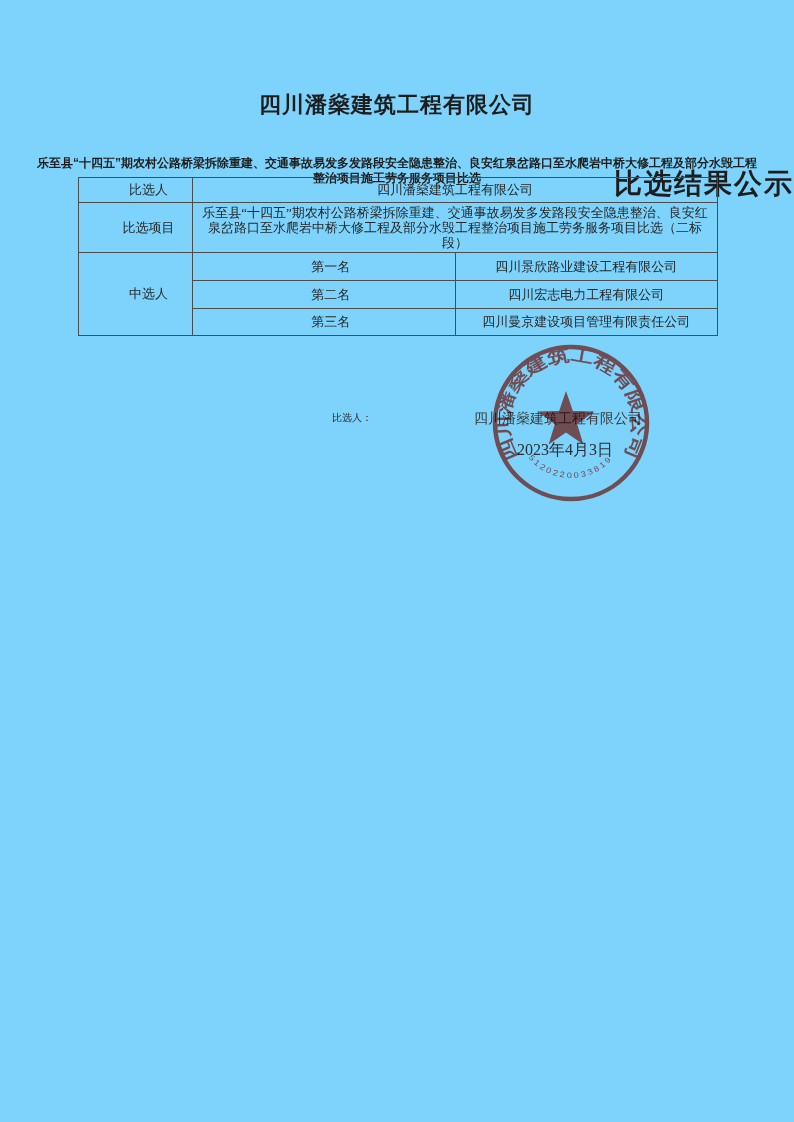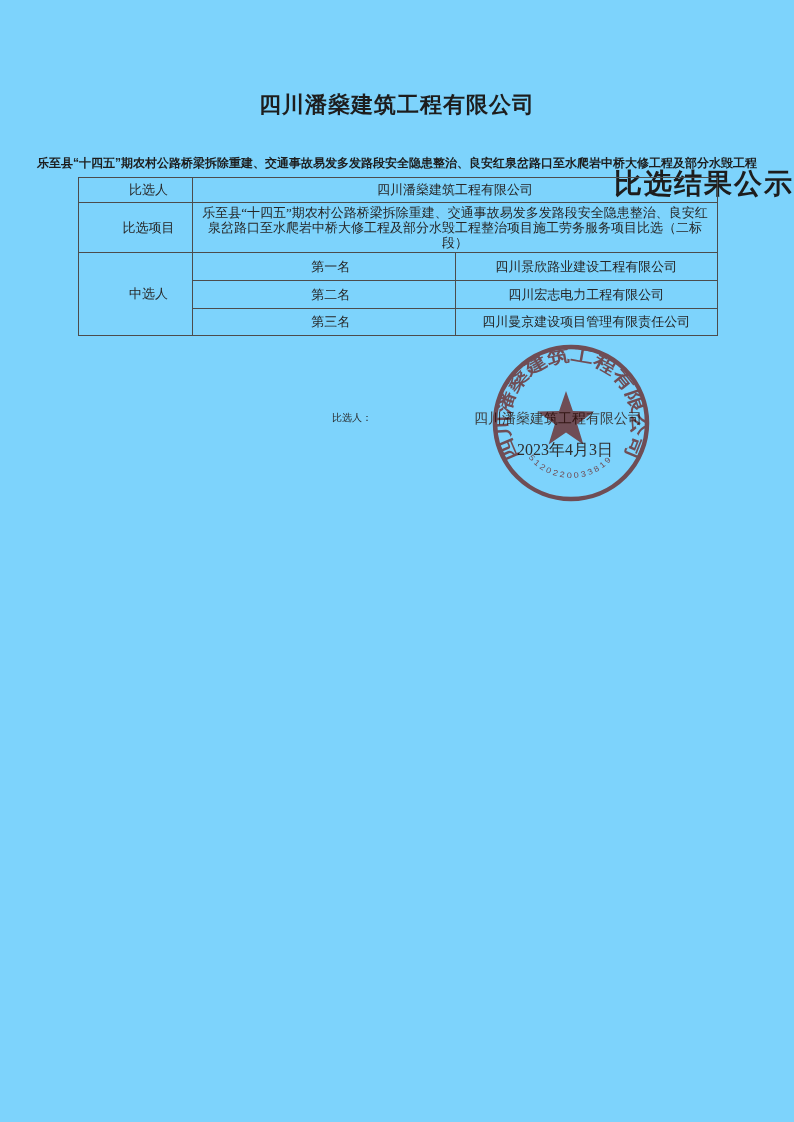--- a/index.html
+++ b/index.html
@@ -78,20 +78,21 @@
 </style>
 </head>
 <body>
 
 <div class="page">
 
   <div class="doc-title">四川潘燊建筑工程有限公司</div>
 
   <div class="doc-subtitle">
     <div>乐至县“十四五”期农村公路桥梁拆除重建、交通事故易发多发路段安全隐患整治、良安红泉岔路口至水爬岩中桥大修工程及部分水毁工程</div>
+    <div>整治项目施工劳务服务项目比选</div>
   </div>
 
   <div class="doc-heading">比选结果公示</div>
 
   <table class="result-table">
     <tbody>
         <tr class="r1">
       <td class="c1">比选人</td>
       <td colspan="2">四川潘燊建筑工程有限公司</td>
     </tr>

